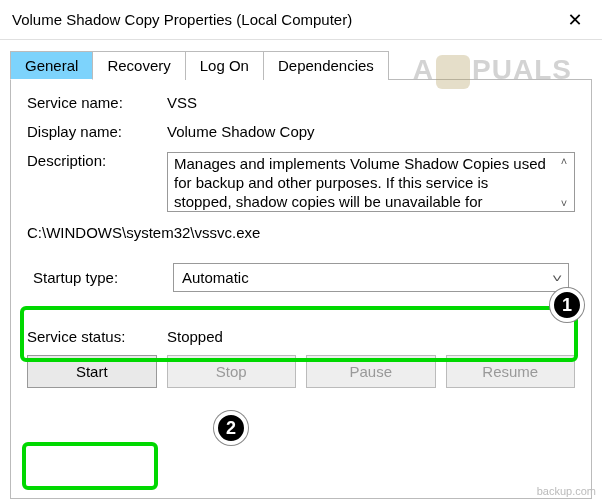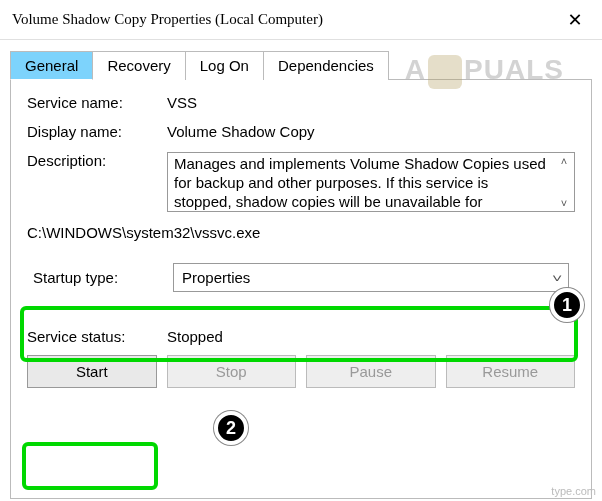--- a/index.html
+++ b/index.html
@@ -14,21 +14,21 @@
       position: relative;
     }
     .titlebar {
       display: flex;
       justify-content: space-between;
       align-items: center;
       height: 40px;
       padding: 0 0 0 12px;
       border-bottom: 1px solid #e0e0e0;
     }
-    .title-text { font-size: 15px; font-family: Liberation Serif, serif; }
+    .title-text { font-size: 15px; }
     .close-btn {
       width: 54px;
       height: 40px;
       display: flex;
       align-items: center;
       justify-content: center;
       font-size: 18px;
       font-family: sans-serif;
     }
     .dialog-body {
@@ -161,21 +161,21 @@
       align-items: center;
       justify-content: center;
       z-index: 20;
       font-family: Arial, sans-serif;
     }
     .badge1 { left: 550px; top: 288px; }
     .badge2 { left: 214px; top: 411px; }
     
     .watermark {
       position: absolute;
-      right: 38px;
+      right: 30px;
       top: 54px;
       font-size: 28px;
       font-weight: bold;
       color: rgba(130,130,130,0.35);
       letter-spacing: 1px;
       pointer-events: none;
       font-family: Arial, sans-serif;
       z-index: 1;
     }
     .wm-face {
@@ -238,21 +238,21 @@
       </div>
     </div>
 
     <div class="path-block">
       <div>C:\WINDOWS\system32\vssvc.exe</div>
     </div>
 
     <div class="startup-row">
       <div class="label">Startup type:</div>
       <div class="select-box">
-        <span>Properties</span>
+        <span>Automatic</span>
         <span class="select-chevron">˅</span>
       </div>
     </div>
 
     <div class="status-row">
       <div class="label">Service status:</div>
       <div>Stopped</div>
     </div>
 
     <div class="btn-row">
@@ -267,13 +267,13 @@
 
 <div class="watermark">
   <span>A</span><span class="wm-face"></span><span>PUALS</span>
 </div>
 
 <div class="hl-frame hl1"></div>
 <div class="hl-frame hl2"></div>
 <div class="badge badge1">1</div>
 <div class="badge badge2">2</div>
 
-<div class="srcnote">type.com</div>
+<div class="srcnote">backup.com</div>
 
 </body></html>

